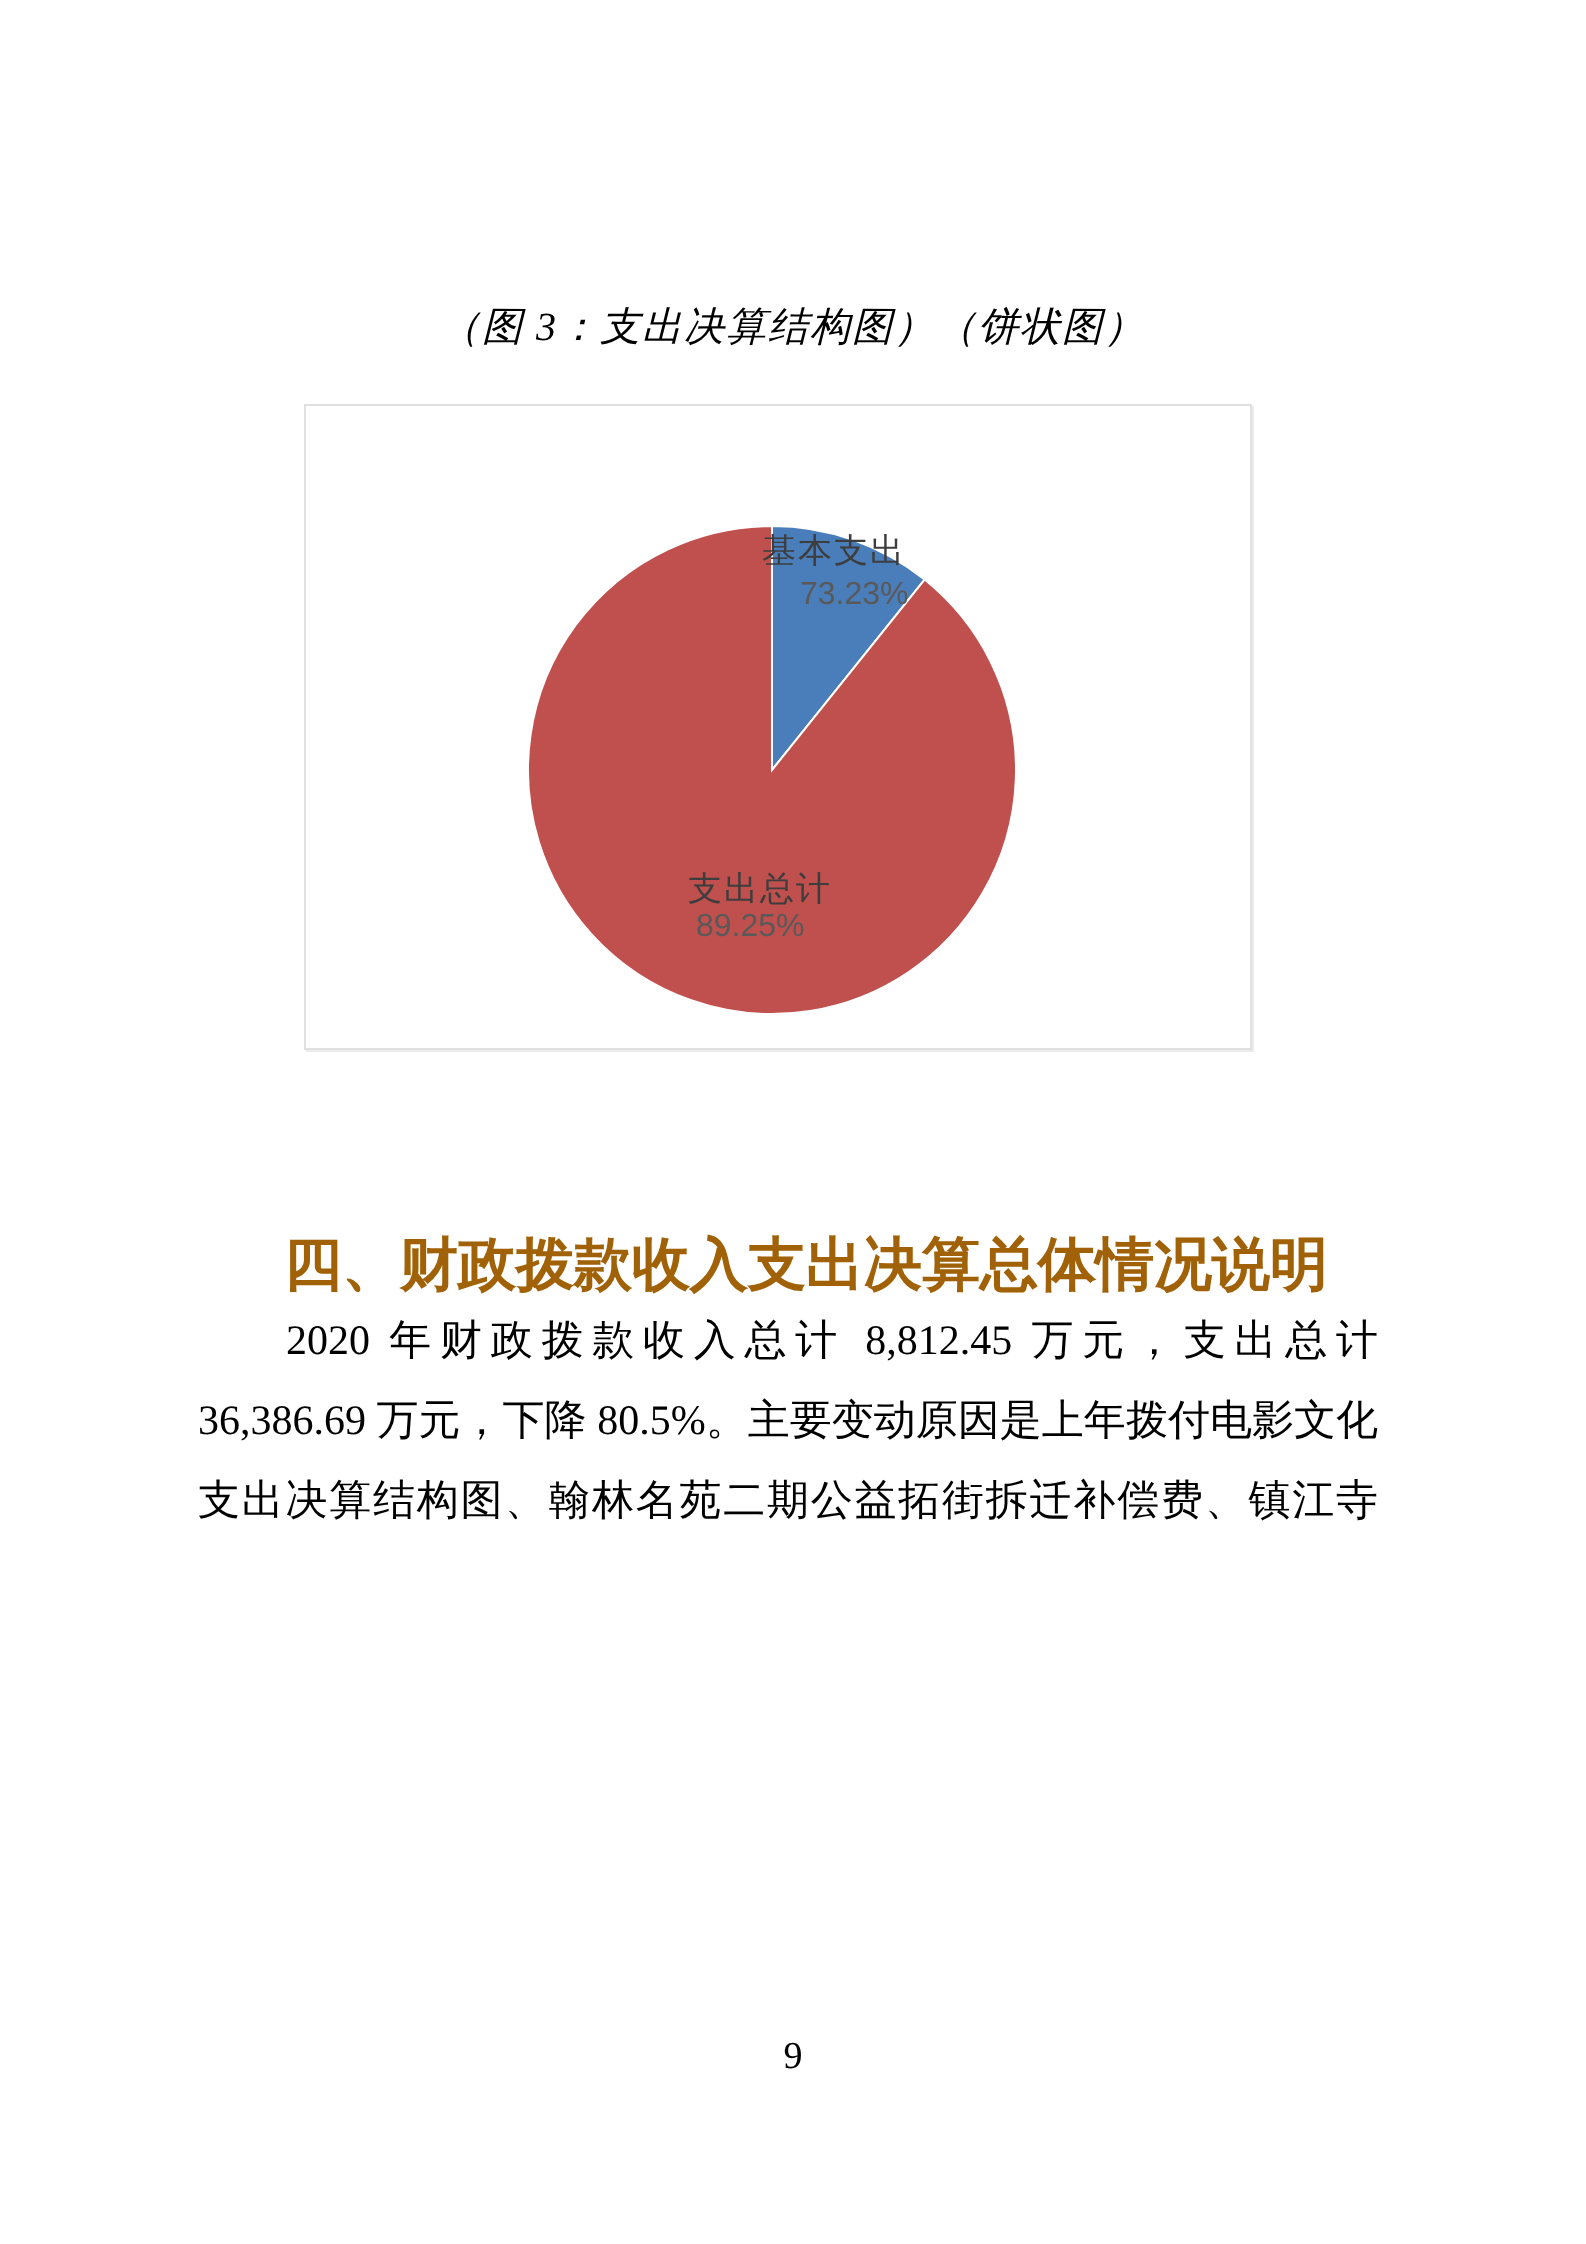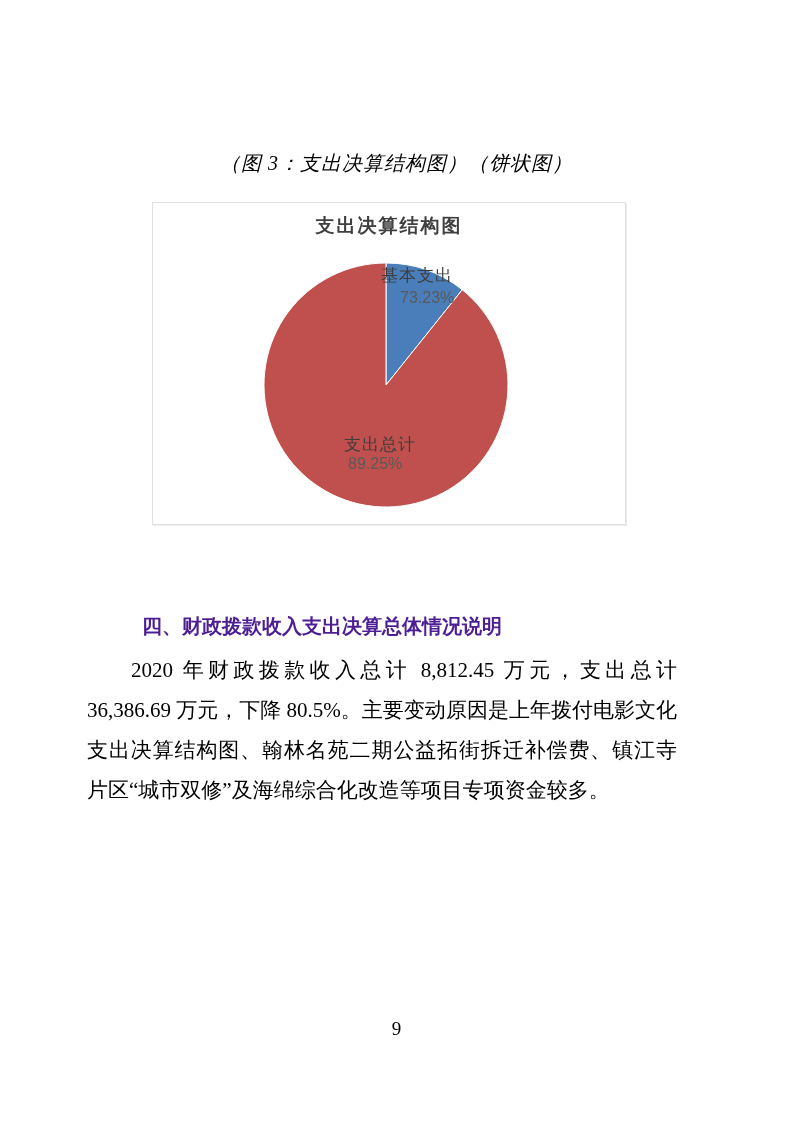--- a/index.html
+++ b/index.html
@@ -57,27 +57,27 @@
   .lbl-basic  { left: 228px; top: 61px; }
   .pct-basic  { left: 247px; top: 86px; }
   .lbl-project{ left: 191px; top: 230px; }
   .pct-project{ left: 195px; top: 252px; }
 
   .heading {
     position: absolute;
     left: 142px; top: 613px;
     font-family: "Liberation Sans", "DejaVu Sans", sans-serif;
     font-weight: bold;
-    font-size: 20px;
-    color: #4c1d95;
+    font-size: 29px;
+    color: #a16207;
   }
 
   .para {
     position: absolute;
-    left: 87px; top: 650px;
+    left: 99px; top: 650px;
     width: 590px;
     font-size: 21px;
     line-height: 40px;
   }
   .bodyline { text-align: justify; text-align-last: justify; }
   .bodyline.first { text-indent: 44px; }
   .bodyline.last { text-align: left; text-align-last: left; }
 
   .pageno {
     position: absolute;
@@ -89,29 +89,27 @@
 </head>
 <body>
 
 <div class="caption">（图 3：支出决算结构图）（饼状图）</div>
 
 <div class="chart-panel">
   <svg class="pie-svg" width="474" height="323" viewBox="0 0 474 323" aria-hidden="true">
       <path d="M 233 182 L 233.00 60.00 A 122 122 0 0 1 309.28 86.79 Z" fill="#4A7EBB" stroke="#ffffff" stroke-width="1"></path>
       <path d="M 233 182 L 309.28 86.79 A 122 122 0 1 1 233.00 60.00 Z" fill="#C0504D" stroke="#ffffff" stroke-width="1"></path>
     </svg>
-  <div class="chart-title">支出决算结构图</div>
   <div class="slice-label lbl-basic">基本支出</div>
   <div class="slice-pct pct-basic">73.23%</div>
   <div class="slice-label lbl-project">支出总计</div>
   <div class="slice-pct pct-project">89.25%</div>
 </div>
 
 <div class="heading">四、财政拨款收入支出决算总体情况说明</div>
 
 <div class="para">
   <div class="bodyline first">2020 年财政拨款收入总计 8,812.45 万元，支出总计</div>
   <div class="bodyline">36,386.69 万元，下降 80.5%。主要变动原因是上年拨付电影文化</div>
   <div class="bodyline">支出决算结构图、翰林名苑二期公益拓街拆迁补偿费、镇江寺</div>
-  <div class="bodyline last">片区“城市双修”及海绵综合化改造等项目专项资金较多。</div>
 </div>
 
 <div class="pageno">9</div>
 
 </body></html>

